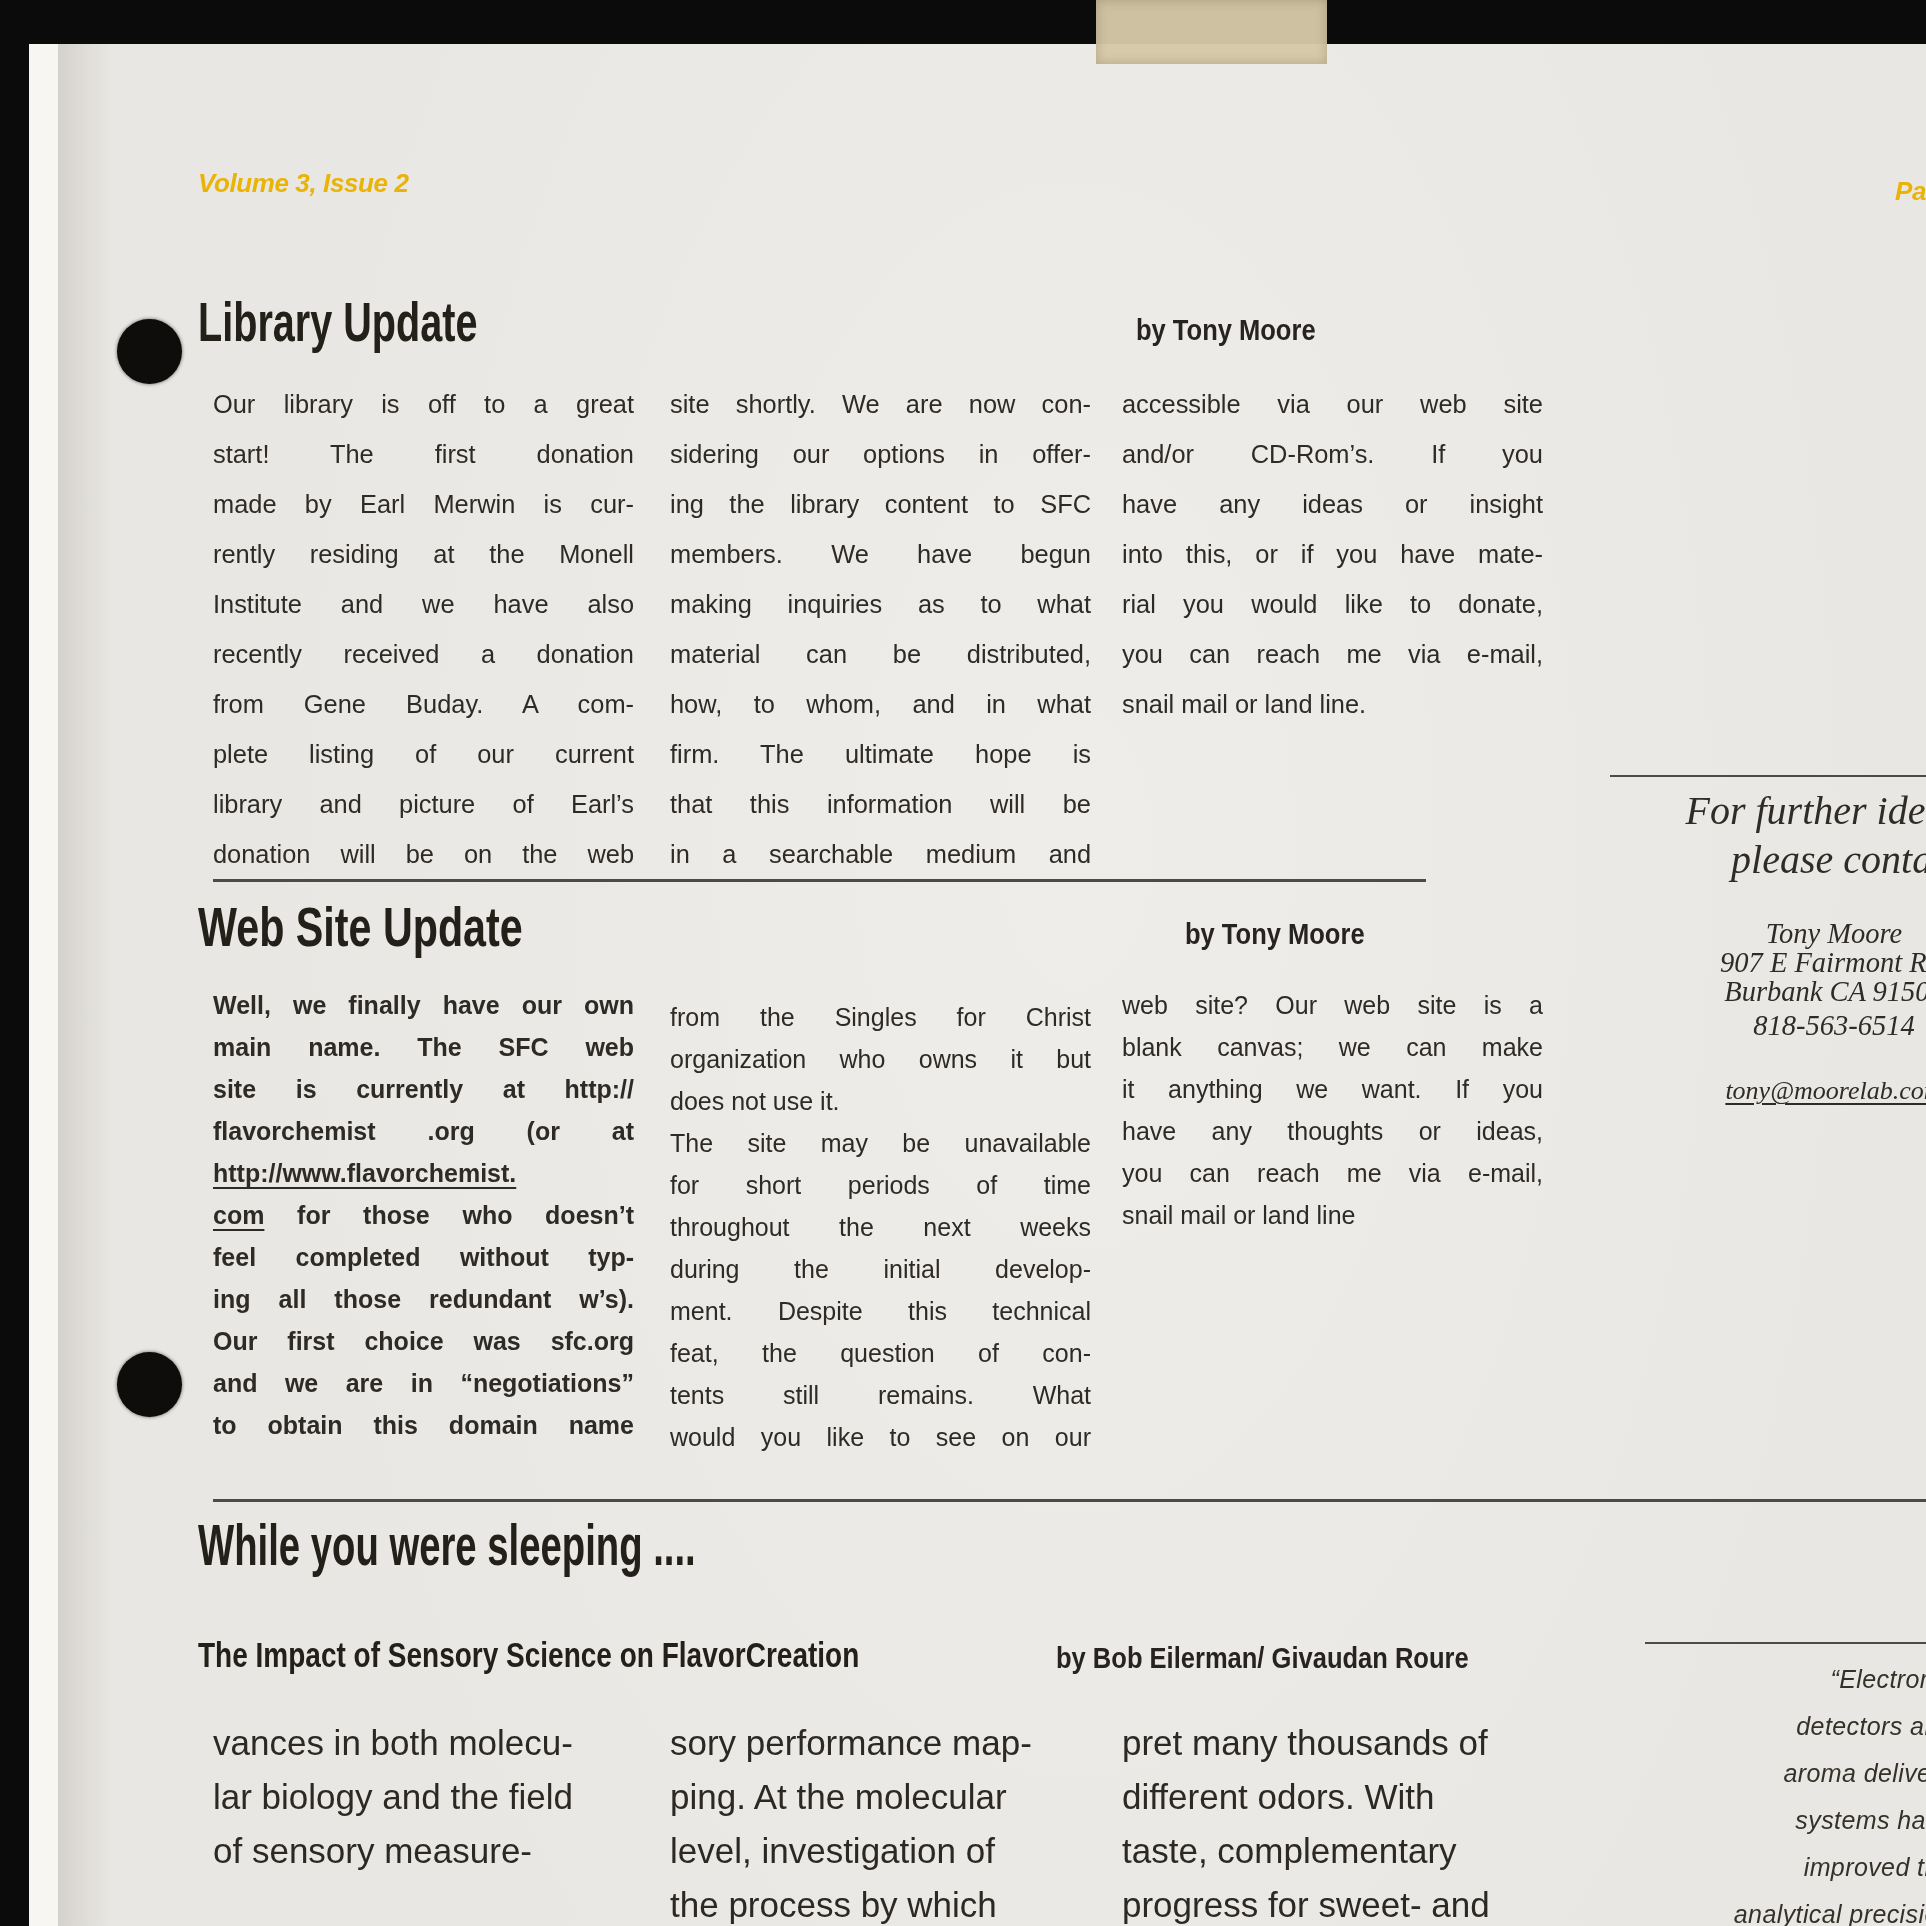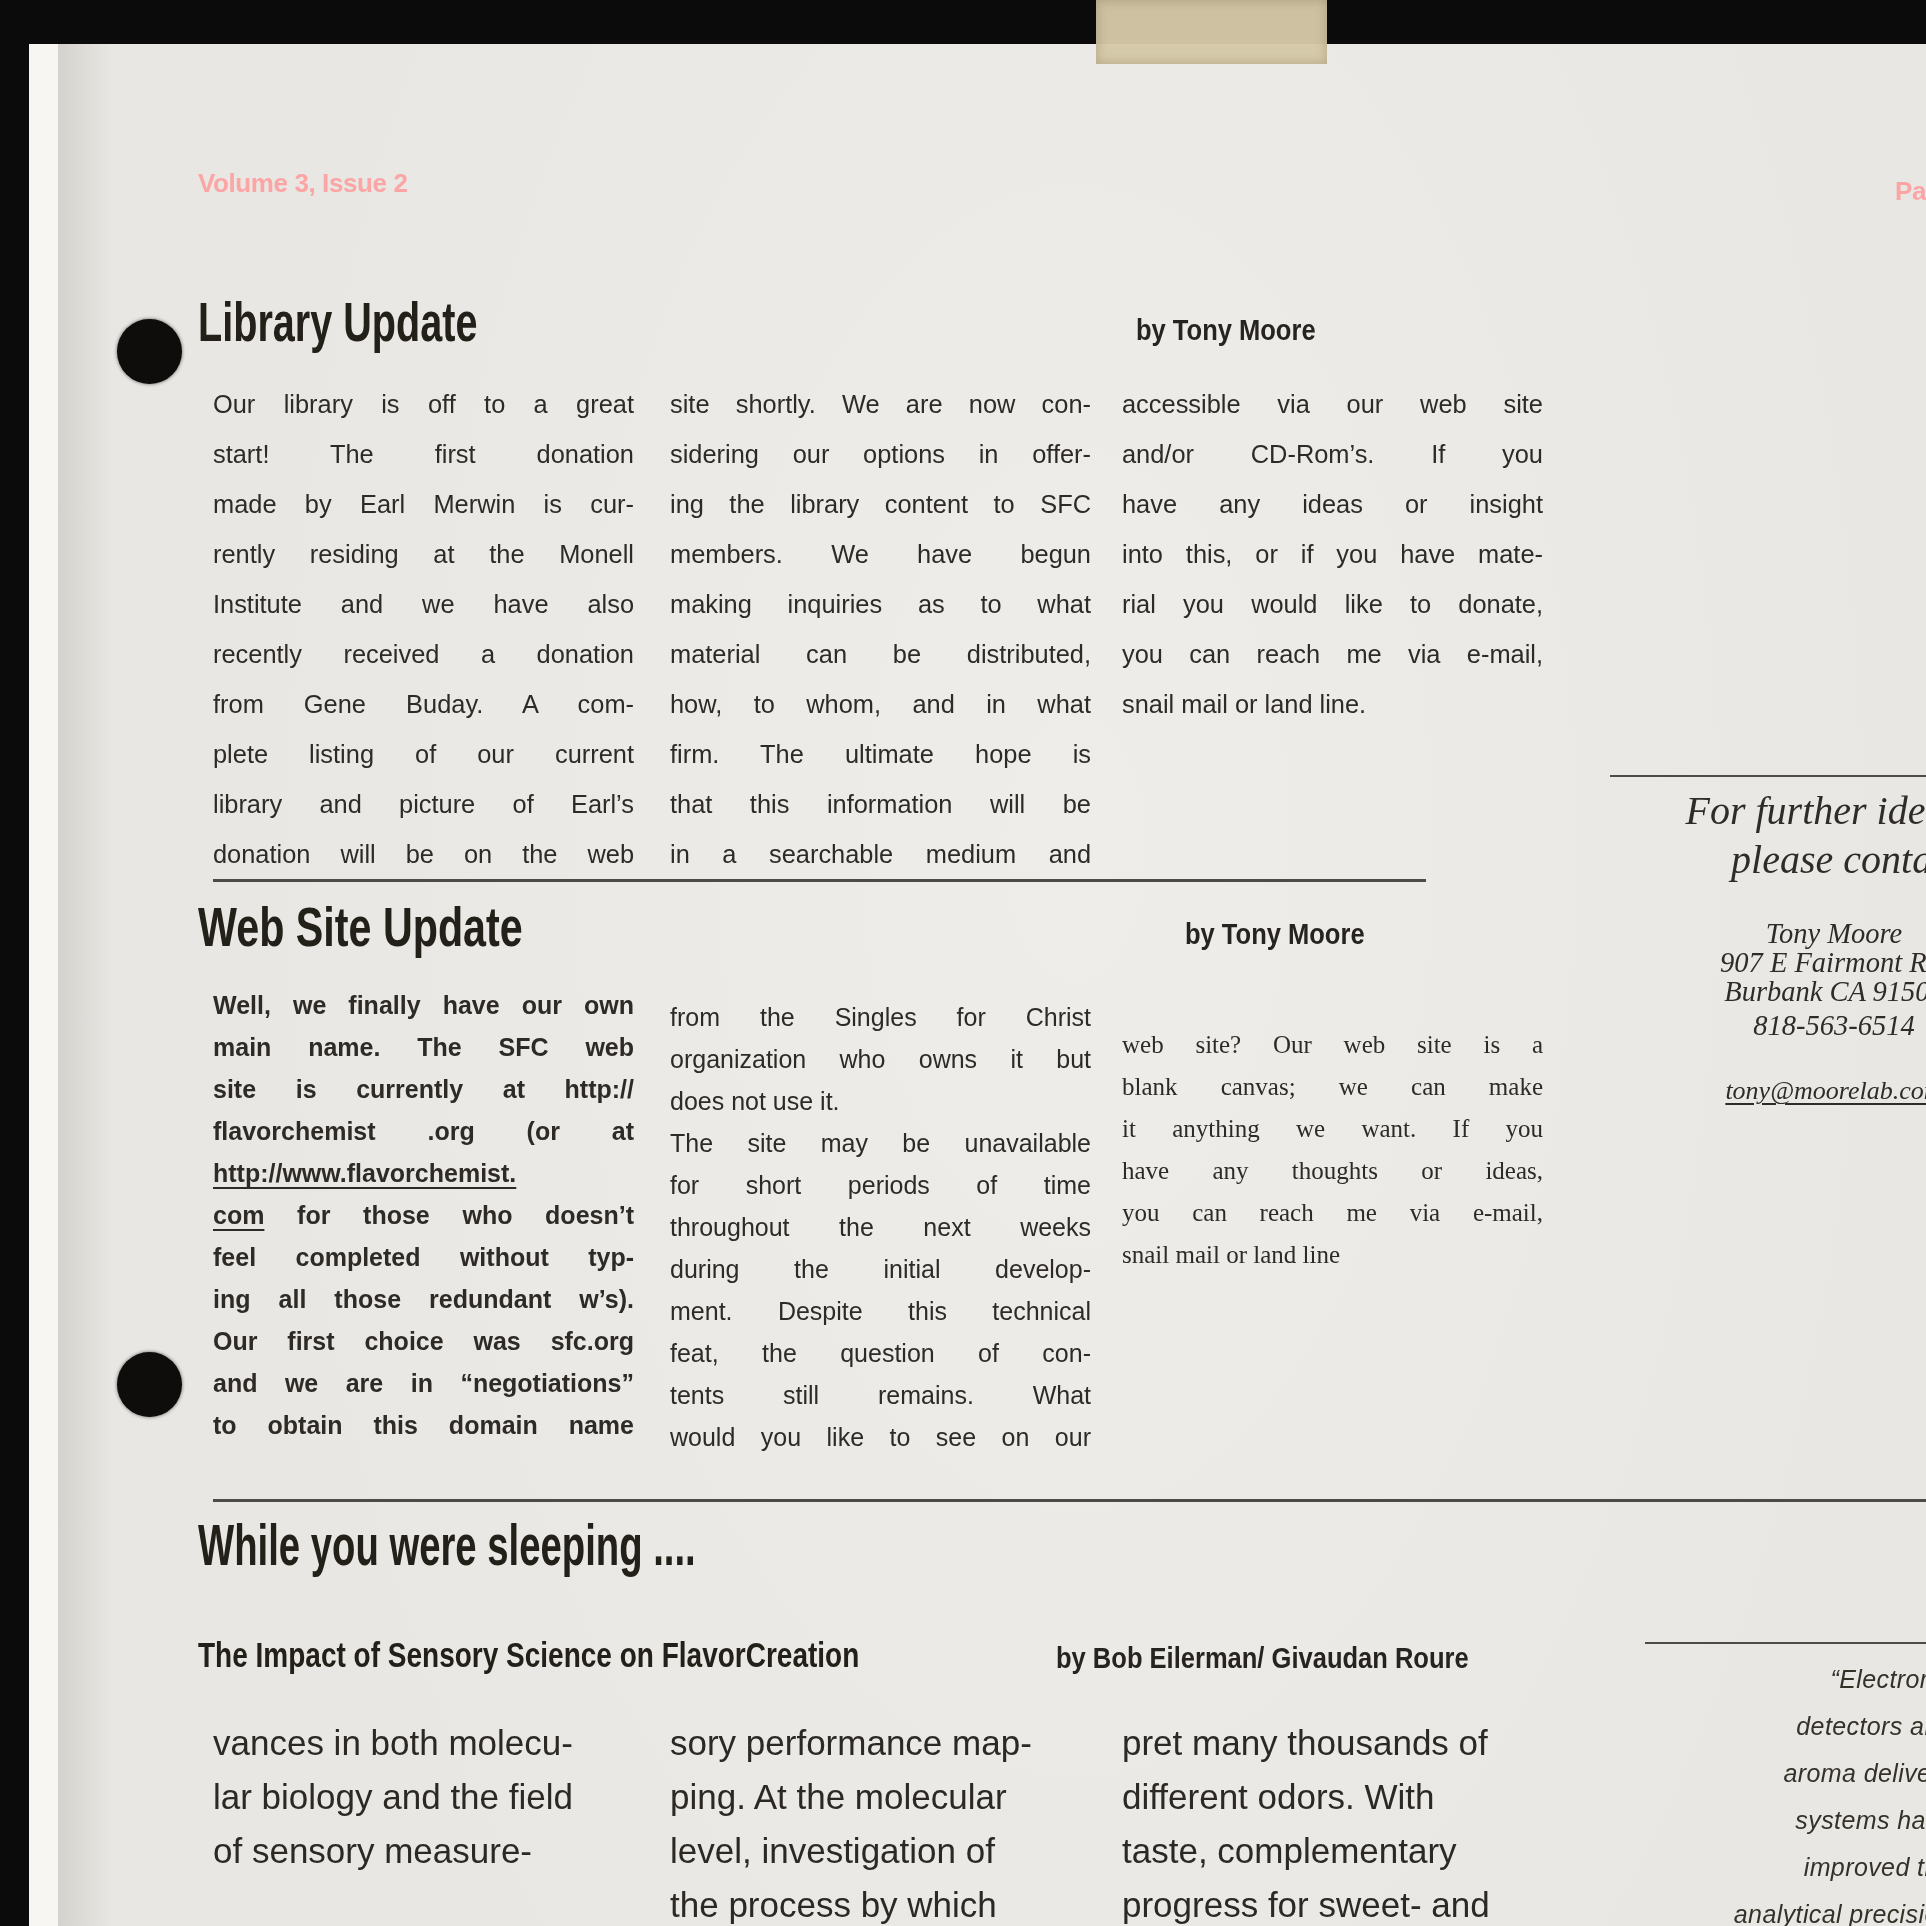--- a/index.html
+++ b/index.html
@@ -6,21 +6,21 @@
   #page{position:relative;width:2119px;height:2724px;background:#0b0b0b;overflow:hidden;
         font-family:"Liberation Sans",sans-serif;}
   .abs{position:absolute;}
   #edge-strip{left:29px;top:44px;width:46px;height:2680px;background:#f7f6f3;}
   #paper{left:58px;top:44px;width:2034px;height:2680px;background:#e9e7e3;
          background-image:linear-gradient(90deg, rgba(120,115,108,.18) 0px, rgba(120,115,108,0) 54px),
                           radial-gradient(ellipse at 50% 30%, rgba(255,255,255,.25), rgba(0,0,0,0) 60%);}
   .tape{background:#d5c9a8;box-shadow:inset 0 0 10.8px rgba(130,115,80,.45);opacity:.96;}
   .punch{width:65px;height:65px;border-radius:50%;background:#0e0d0c;box-shadow:0 0 3.9px rgba(0,0,0,.6);}
   .rule{background:#4e4b47;}
-  .hdr{font-size:26px;font-weight:bold;color:#fca5a5;white-space:nowrap;letter-spacing:-0.4px;}
+  .hdr{font-size:26px;font-weight:bold;color:#eab308;white-space:nowrap;letter-spacing:-0.4px;font-style:italic;}
   .h1{font-weight:bold;color:#232019;white-space:nowrap;transform-origin:left top;line-height:1;}
   .t-lib{font-size:55px;transform:scaleX(.72);}
   .t-web{font-size:55px;transform:scaleX(.75);}
   .t-sleep{font-size:58px;transform:scaleX(.66);}
   .t-sub{font-size:35px;transform:scaleX(.80);}
   .byline{font-weight:bold;font-size:29px;color:#262320;white-space:nowrap;transform-origin:left top;transform:scaleX(.88);}
   .col{color:#2e2b27;}
   .a12{width:421px;font-size:25.4px;line-height:50px;}
   .a2{line-height:42px;font-size:25px;}
   .a3{width:431px;font-size:35px;line-height:54px;color:#2c2925;}
@@ -127,21 +127,21 @@
         <div class="line">does not use it.</div>
         <div class="line just">The site may be unavailable</div>
         <div class="line just">for short periods of time</div>
         <div class="line just">throughout the next weeks</div>
         <div class="line just">during the initial develop-</div>
         <div class="line just">ment. Despite this technical</div>
         <div class="line just">feat, the question of con-</div>
         <div class="line just">tents still remains. What</div>
         <div class="line just">would you like to see on our</div>
       </div>
-    <div class="abs col a12 a2" style="left:1122px;top:1024px;font-family:Liberation Serif, serif;">
+    <div class="abs col a12 a2" style="left:1122px;top:984px;">
         <div class="line just">web site? Our web site is a</div>
         <div class="line just">blank canvas; we can make</div>
         <div class="line just">it anything we want. If you</div>
         <div class="line just">have any thoughts or ideas,</div>
         <div class="line just">you can reach me via e-mail,</div>
         <div class="line">snail mail or land line</div>
       </div>
   </section>
 
   <div class="abs rule" style="left:213px;top:1499px;width:1783px;height:2.7px;"></div>

